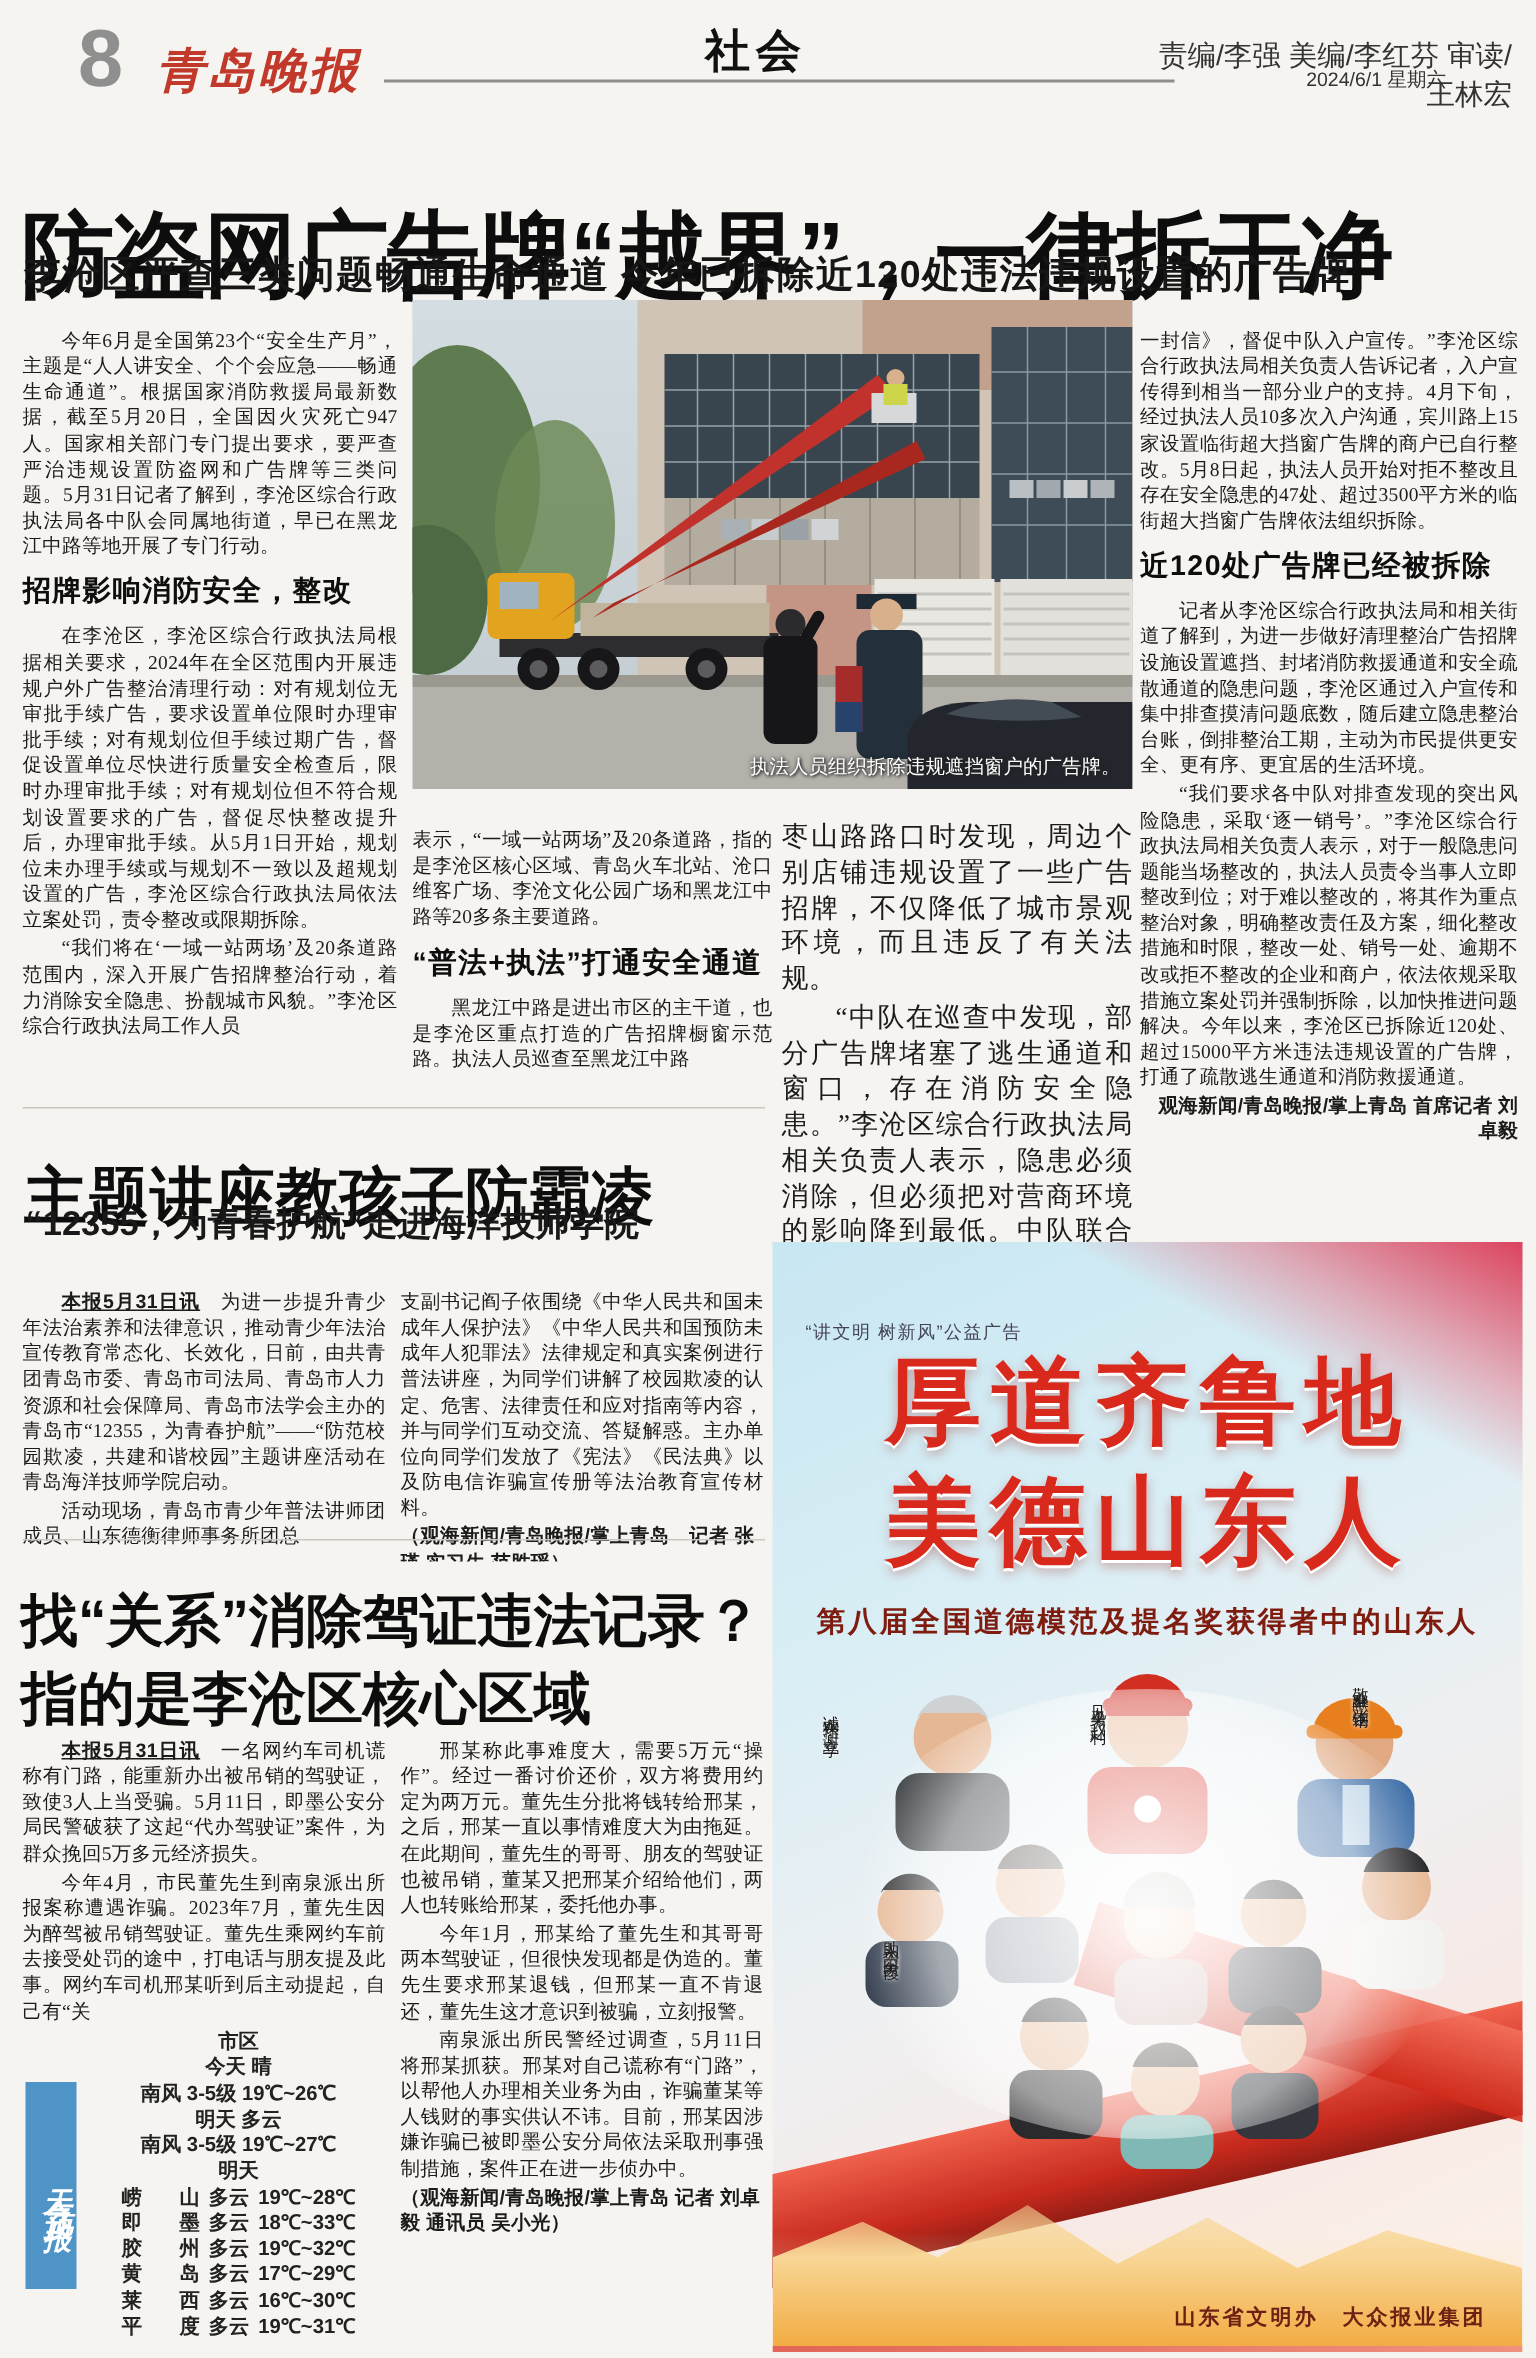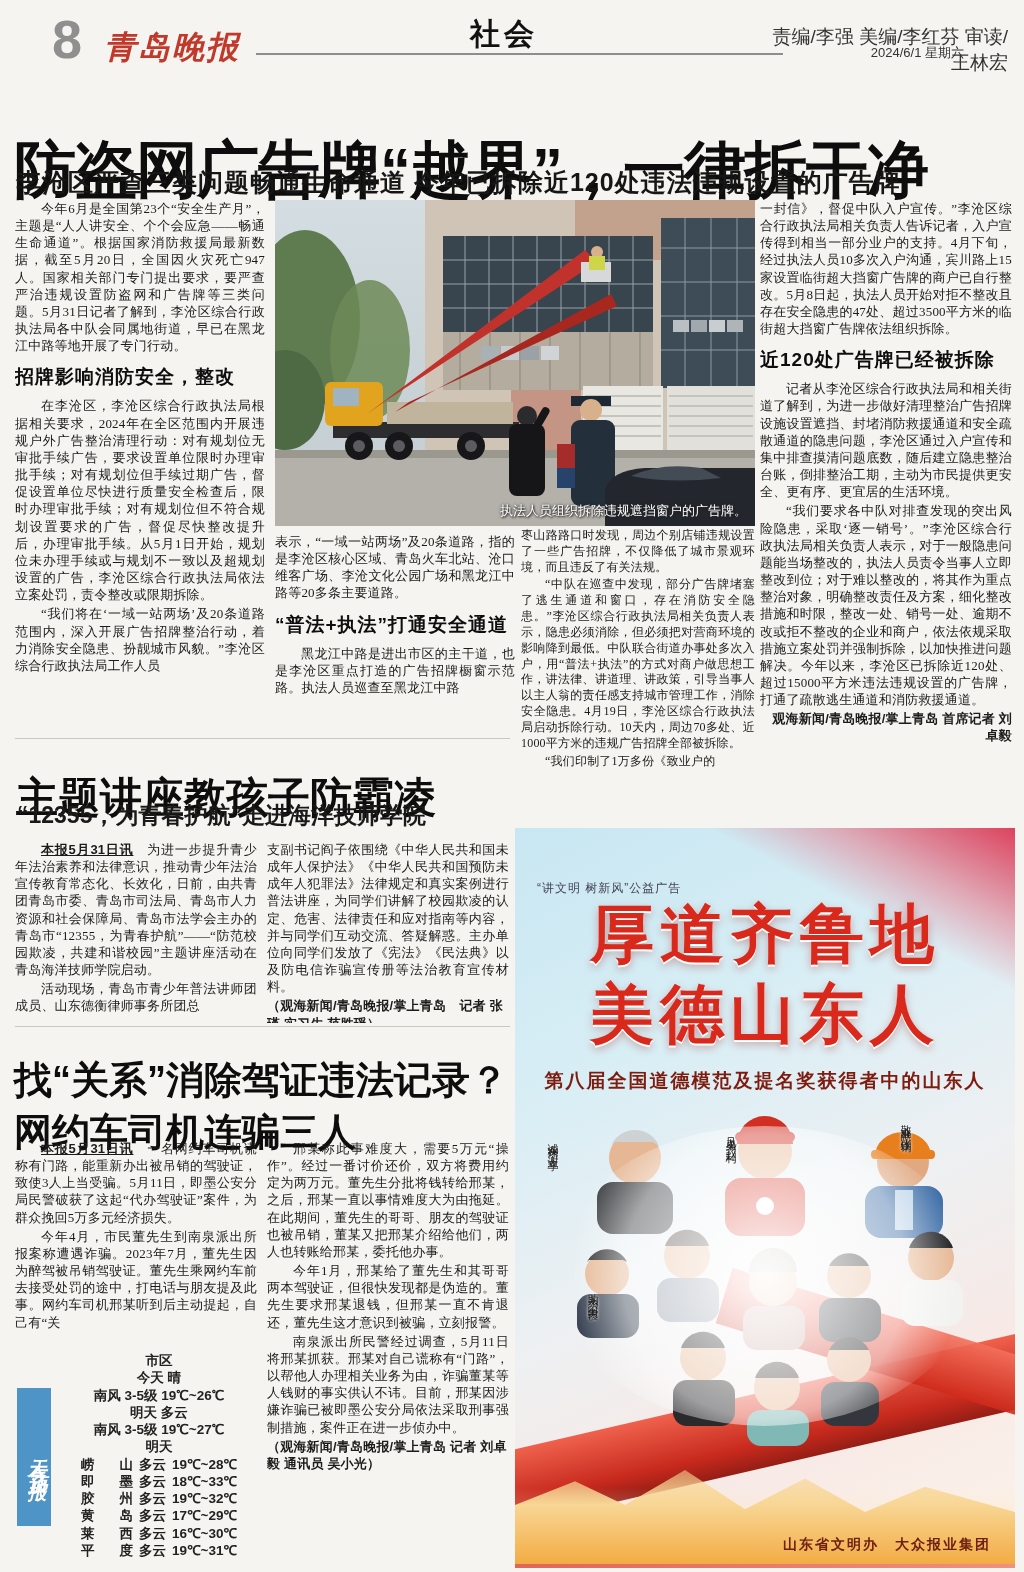--- a/index.html
+++ b/index.html
@@ -18,30 +18,30 @@
   .pubdate{position:absolute;right:60px;top:44px;font-family:"Liberation Sans",sans-serif;
            font-size:13px;color:#333;margin-left:34px;}
   
   .headline{position:absolute;left:14px;top:86px;width:1000px;
             font-family:"Liberation Sans",sans-serif;font-size:62px;font-weight:900;
             letter-spacing:-1px;color:#0d0d0d;white-space:nowrap;}
   .subhead{position:absolute;left:16px;top:166px;width:1000px;
            font-family:"Liberation Sans",sans-serif;font-size:25px;font-weight:700;
            letter-spacing:1px;color:#161616;}
   .col{position:absolute;text-align:justify;font-size:13px;line-height:1.32;
-       letter-spacing:.2px;overflow:hidden;}
+       letter-spacing:.2px;overflow:hidden;margin-top:18px;}
   .col p{margin:0 0 2px;text-indent:2em;}
   .col p.noindent{text-indent:0;}
   .col h3{font-family:"Liberation Sans",sans-serif;font-size:19px;font-weight:900;
           letter-spacing:1px;margin:10px 0 8px;text-indent:0;color:#0e0e0e;}
   .byline{font-family:"Liberation Sans",sans-serif;font-weight:700;text-align:right;
           text-indent:0 !important;font-size:13px;}
   .c1{left:15px;top:200px;width:250px;height:542px;}
   .c2{left:275px;top:533px;width:240px;height:208px;}
-  .c3{left:521px;top:528px;width:234px;height:300px;font-size:12px;}
+  .c3{left:521px;top:528px;width:234px;height:300px;font-size:18px;}
   .c4{left:760px;top:200px;width:252px;height:628px;}
   
   .photo{position:absolute;left:275px;top:200px;width:480px;height:326px;background:#cfd6d9;}
   .photo svg{display:block;}
   .caption{position:absolute;right:8px;bottom:6px;color:#fff;font-size:13px;
            font-family:"Liberation Sans",sans-serif;
            text-shadow:0 0 3px #222,1px 1px 2px #222;}
   .rule-h{position:absolute;background:#c9c7c2;height:1px;}
   
   .s2-title{position:absolute;left:16px;top:742px;font-family:"Liberation Sans",sans-serif;
@@ -275,21 +275,21 @@
     <p>活动现场，青岛市青少年普法讲师团成员、山东德衡律师事务所团总</p>
   </div>
   <div class="col s2c2">
     <p class="noindent">支副书记阎子依围绕《中华人民共和国未成年人保护法》《中华人民共和国预防未成年人犯罪法》法律规定和真实案例进行普法讲座，为同学们讲解了校园欺凌的认定、危害、法律责任和应对指南等内容，并与同学们互动交流、答疑解惑。主办单位向同学们发放了《宪法》《民法典》以及防电信诈骗宣传册等法治教育宣传材料。</p>
     <p class="byline" style="text-align:left;text-indent:1em">（观海新闻/青岛晚报/掌上青岛　记者 张瑛 实习生 范胜瑶）</p>
   </div>
 
   <div class="rule-h" style="left:15px;top:1026px;width:495px"></div>
 
   <h1 class="s3-title" style="top:1030px">找“关系”消除驾证违法记录？</h1>
-  <h1 class="s3-title" style="top:1082px">网约车司机连骗三人</h1>
+  <h1 class="s3-title" style="top:1082px">指的是李沧区核心区域</h1>
   <div class="col s3c1">
     <p><span class="lead-bold">本报5月31日讯</span><span>　一名网约车司机谎称有门路，能重新办出被吊销的驾驶证，致使3人上当受骗。5月11日，即墨公安分局民警破获了这起“代办驾驶证”案件，为群众挽回5万多元经济损失。</span></p>
     <p>今年4月，市民董先生到南泉派出所报案称遭遇诈骗。2023年7月，董先生因为醉驾被吊销驾驶证。董先生乘网约车前去接受处罚的途中，打电话与朋友提及此事。网约车司机邢某听到后主动提起，自己有“关</p>
   </div>
   <div class="col s3c2">
     <p>邢某称此事难度大，需要5万元“操作”。经过一番讨价还价，双方将费用约定为两万元。董先生分批将钱转给邢某，之后，邢某一直以事情难度大为由拖延。在此期间，董先生的哥哥、朋友的驾驶证也被吊销，董某又把邢某介绍给他们，两人也转账给邢某，委托他办事。</p>
     <p>今年1月，邢某给了董先生和其哥哥两本驾驶证，但很快发现都是伪造的。董先生要求邢某退钱，但邢某一直不肯退还，董先生这才意识到被骗，立刻报警。</p>
     <p>南泉派出所民警经过调查，5月11日将邢某抓获。邢某对自己谎称有“门路”，以帮他人办理相关业务为由，诈骗董某等人钱财的事实供认不讳。目前，邢某因涉嫌诈骗已被即墨公安分局依法采取刑事强制措施，案件正在进一步侦办中。</p>
     <p class="byline" style="text-align:left;text-indent:1em">（观海新闻/青岛晚报/掌上青岛 记者 刘卓毅 通讯员 吴小光）</p>
   </div>

